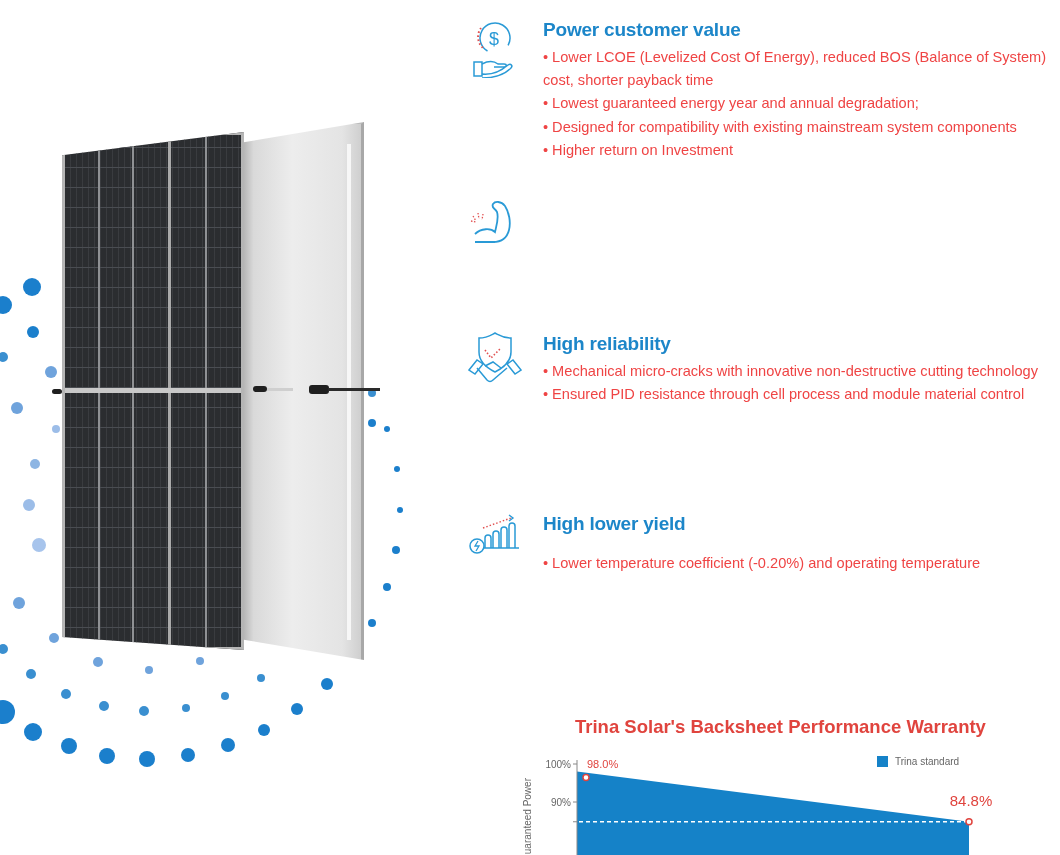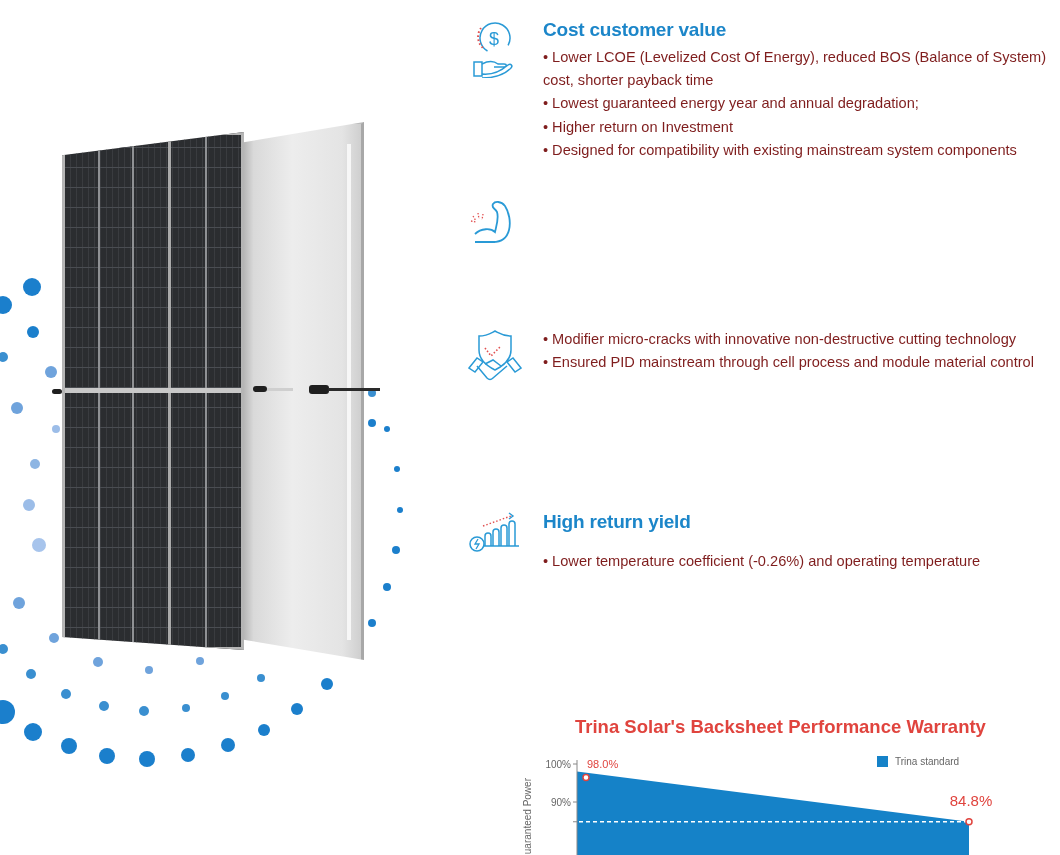--- a/index.html
+++ b/index.html
@@ -25,21 +25,21 @@
   .col-line { position:absolute; top:0; bottom:0; width:2px; background:#8f9194; }
   .mid-bar { position:absolute; left:0; right:0; top:253px; height:5px; background:#c9c9c9; }
   .cable { position:absolute; height:3px; background:#2a2a2a; }
   .conn { position:absolute; height:8px; border-radius:3px; background:#1f1f1f; }
 
   
   .features { position:absolute; left:465px; top:14px; width:590px; }
   .feature { position:relative; padding-left:78px; }
   .f-icon { position:absolute; left:0; top:2px; width:60px; height:54px; }
   .f-title { color:#1c86c9; font-weight:bold; font-size:19px; line-height:28px; margin:2px 0 2px 0; letter-spacing:-0.2px; }
-  .f-item { font-size:14.6px; line-height:23.2px; color:#7f1d1d; }
+  .f-item { font-size:14.6px; line-height:23.2px; color:#ef4444; }
   .f-item::before { content:"\2022"; margin-right:4px; }
 
   
   .chart { position:absolute; left:515px; top:712px; width:530px; height:175px; }
   .chart-title { position:absolute; left:60px; top:4px; color:#e0443e; font-weight:bold; font-size:18.5px; }
   .chart svg { position:absolute; left:0; top:0; }
   .tick-label { font-size:10px; fill:#666; font-family:"Liberation Sans", sans-serif; }
 </style>
 </head>
 <body>
@@ -114,25 +114,25 @@
   <div class="feature" style="height:180px">
     <div class="f-icon">
       <svg width="60" height="60" viewBox="0 0 60 60">
         <circle cx="30" cy="20" r="15" fill="none" stroke="#2a9ad6" stroke-width="1.5" stroke-dasharray="70 30" transform="rotate(120 30 20)"></circle>
         <path d="M16 10 A15 15 0 0 0 18 30" fill="none" stroke="#e15050" stroke-width="2" stroke-dasharray="1.5 2.5"></path>
         <text x="24" y="27" font-size="18" fill="#2a9ad6" font-family="Liberation Sans, sans-serif">$</text>
         <path d="M9 44 h8 v14 h-8 z" fill="none" stroke="#2a9ad6" stroke-width="1.5"></path>
         <path d="M17 46 c6-3 12-3 16 0 h6 c3 0 3 3 0 3 h-10 M17 56 c10 1 18 -2 26 -9 c3-2 5 1 3 3 c-6 6 -14 10 -29 10" fill="none" stroke="#2a9ad6" stroke-width="1.5"></path>
       </svg>
     </div>
-    <div class="f-title">Cost customer value</div>
+    <div class="f-title">Power customer value</div>
     <div class="f-item">Lower LCOE (Levelized Cost Of Energy), reduced BOS (Balance of System) cost, shorter payback time</div>
     <div class="f-item">Lowest guaranteed energy year and annual degradation;</div>
+    <div class="f-item">Designed for compatibility with existing mainstream system components</div>
     <div class="f-item">Higher return on Investment</div>
-    <div class="f-item">Designed for compatibility with existing mainstream system components</div>
   </div>
 
   <div class="feature" style="height:132px">
     <div class="f-icon">
       <svg width="60" height="50" viewBox="0 0 60 50">
         <path d="M10 36 c6-6 16-6 20-2 c2-8 4-14 2-20 c-2-4 -6-4 -4-8 c2-3 8-3 12 2 c4 6 6 16 4 24 c-2 8 -8 12 -16 12 h-18" fill="none" stroke="#2a9ad6" stroke-width="1.8"></path>
         <path d="M10 44 h20" stroke="#2a9ad6" stroke-width="1.8"></path>
         <path d="M8 18 l3 5 M13 15 l1 6 M18 16 l-1 6 M6 23 l5 1" stroke="#e15050" stroke-width="1.3" stroke-dasharray="1.5 1.5"></path>
       </svg>
     </div>
@@ -140,36 +140,37 @@
 
   <div class="feature" style="height:178px">
     <div class="f-icon">
       <svg width="60" height="56" viewBox="0 0 60 56">
         <path d="M14 6 c8 0 12-3 16-5 c4 2 8 5 16 5 v14 c0 10 -8 16 -16 20 c-8-4 -16-10 -16-20 z" fill="none" stroke="#2a9ad6" stroke-width="1.5"></path>
         <path d="M20 18 l6 8 l10 -10" fill="none" stroke="#e15050" stroke-width="1.6" stroke-dasharray="1.5 2"></path>
         <path d="M4 38 l8-10 l6 4 l-8 10 z M56 38 l-8-10 l-6 4 l8 10 z" fill="none" stroke="#2a9ad6" stroke-width="1.5"></path>
         <path d="M12 36 l10 12 c2 2 4 2 6 0 l14 -12 M20 34 l8 -4 l8 6" fill="none" stroke="#2a9ad6" stroke-width="1.5"></path>
       </svg>
     </div>
-    <div class="f-item">Modifier micro-cracks with innovative non-destructive cutting technology</div>
-    <div class="f-item">Ensured PID mainstream through cell process and module material control</div>
+    <div class="f-title">High reliability</div>
+    <div class="f-item">Mechanical micro-cracks with innovative non-destructive cutting technology</div>
+    <div class="f-item">Ensured PID resistance through cell process and module material control</div>
   </div>
 
   <div class="feature" style="height:150px">
     <div class="f-icon">
       <svg width="60" height="44" viewBox="0 0 60 44">
         <circle cx="12" cy="34" r="7" fill="none" stroke="#2a9ad6" stroke-width="1.5"></circle>
         <path d="M13 29 l-3 5 h4 l-3 5" fill="none" stroke="#2a9ad6" stroke-width="1.3"></path>
         <path d="M20 36 v-10 a3 3 0 0 1 6 0 v10 M28 36 v-14 a3 3 0 0 1 6 0 v14 M36 36 v-18 a3 3 0 0 1 6 0 v18 M44 36 v-22 a3 3 0 0 1 6 0 v22 M18 36 h36" fill="none" stroke="#2a9ad6" stroke-width="1.5"></path>
         <path d="M18 16 L46 6" stroke="#e15050" stroke-width="1.4" stroke-dasharray="1.5 2"></path>
         <path d="M44 3 l4 3 l-4 3" fill="none" stroke="#2a9ad6" stroke-width="1.4"></path>
       </svg>
     </div>
-    <div class="f-title" style="margin-bottom:14px">High return yield</div>
-    <div class="f-item" style="white-space:nowrap">Lower temperature coefficient (-0.26%) and operating temperature</div>
+    <div class="f-title" style="margin-bottom:14px">High lower yield</div>
+    <div class="f-item" style="white-space:nowrap">Lower temperature coefficient (-0.20%) and operating temperature</div>
   </div>
 </div>
 
 <div class="chart">
   <div class="chart-title">Trina Solar's Backsheet Performance Warranty</div>
   <svg id="chart-svg" width="530" height="175">
       <path d="M62 59.6 L454 109.76000000000002 L454 152 L62 152 Z" fill="#1582c8"></path>
       <line x1="64" y1="109.76000000000002" x2="454" y2="109.76000000000002" stroke="#ffffff" stroke-width="1.3" stroke-dasharray="4 3"></line>
       <line x1="62" y1="48" x2="62" y2="152" stroke="#888" stroke-width="1"></line>
       <line x1="62" y1="152" x2="454" y2="152" stroke="#888" stroke-width="1"></line>

